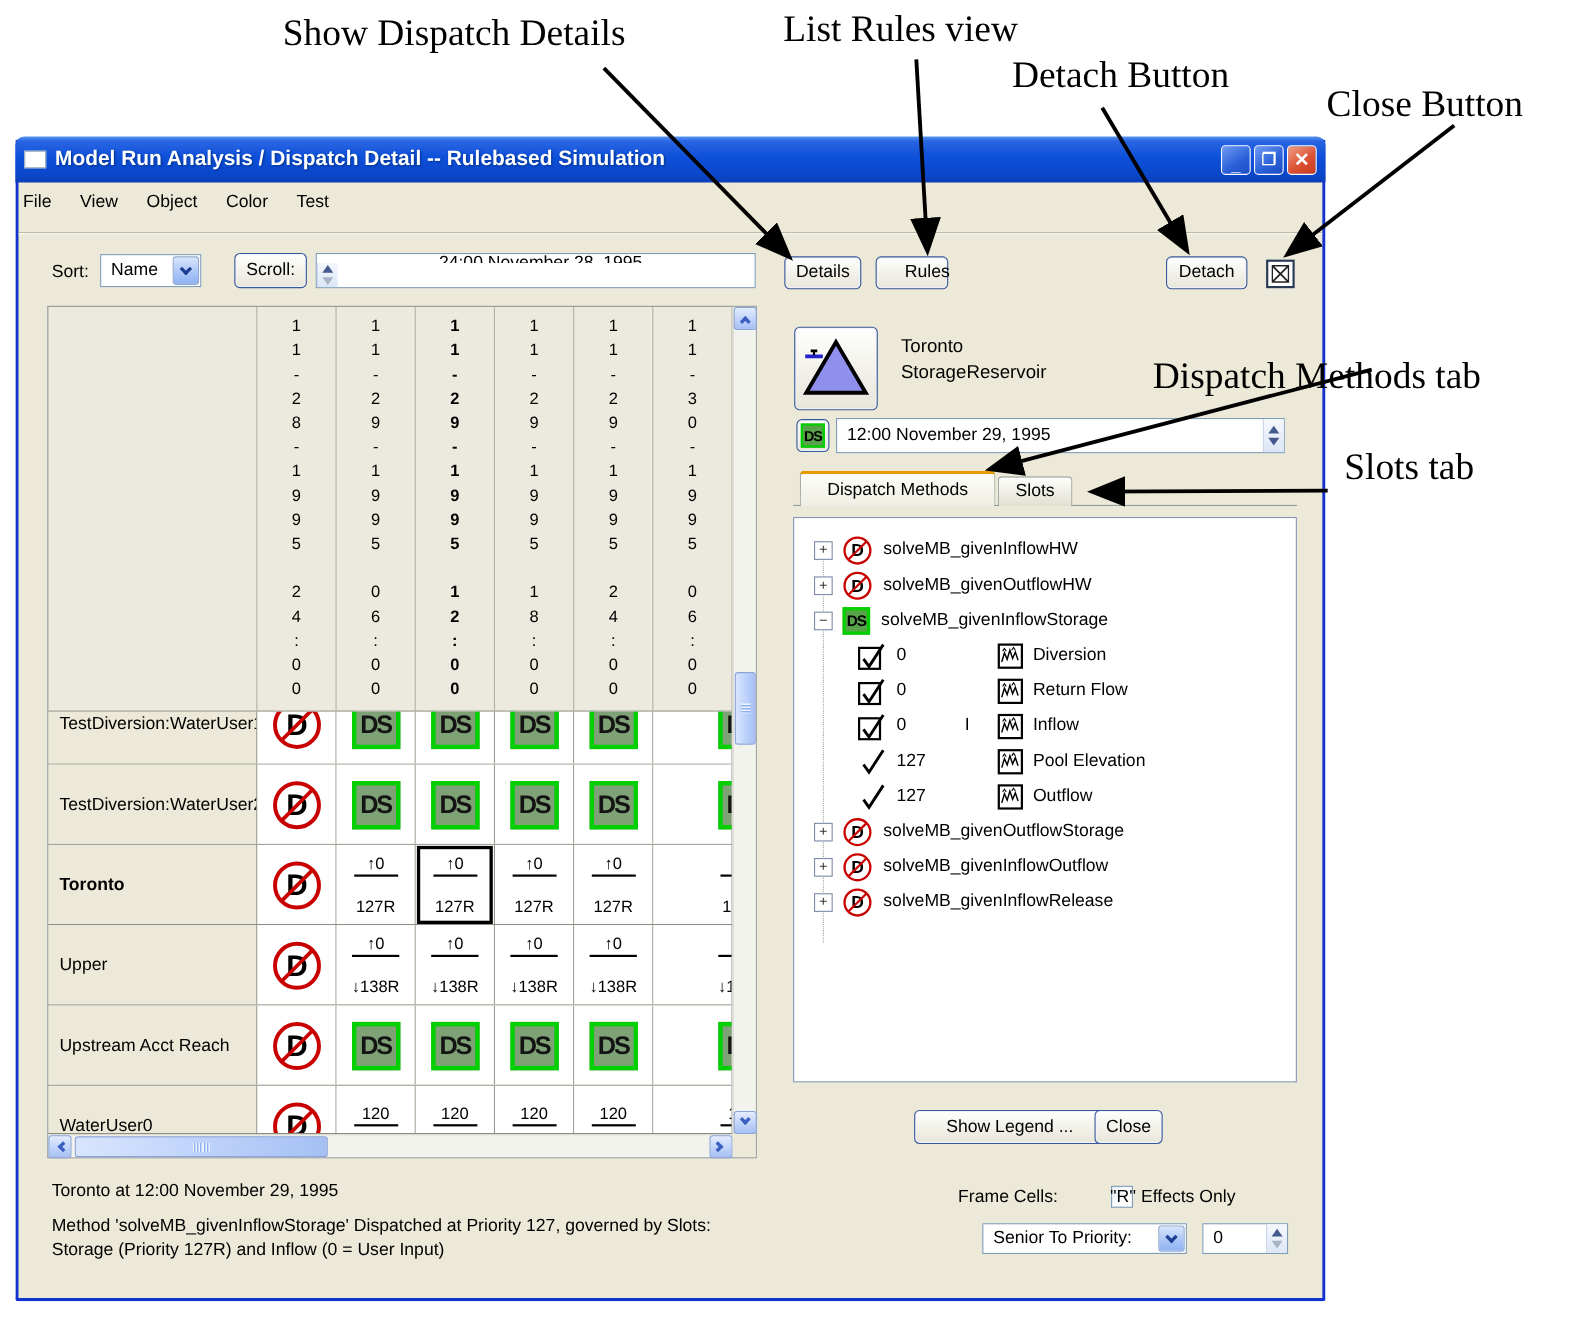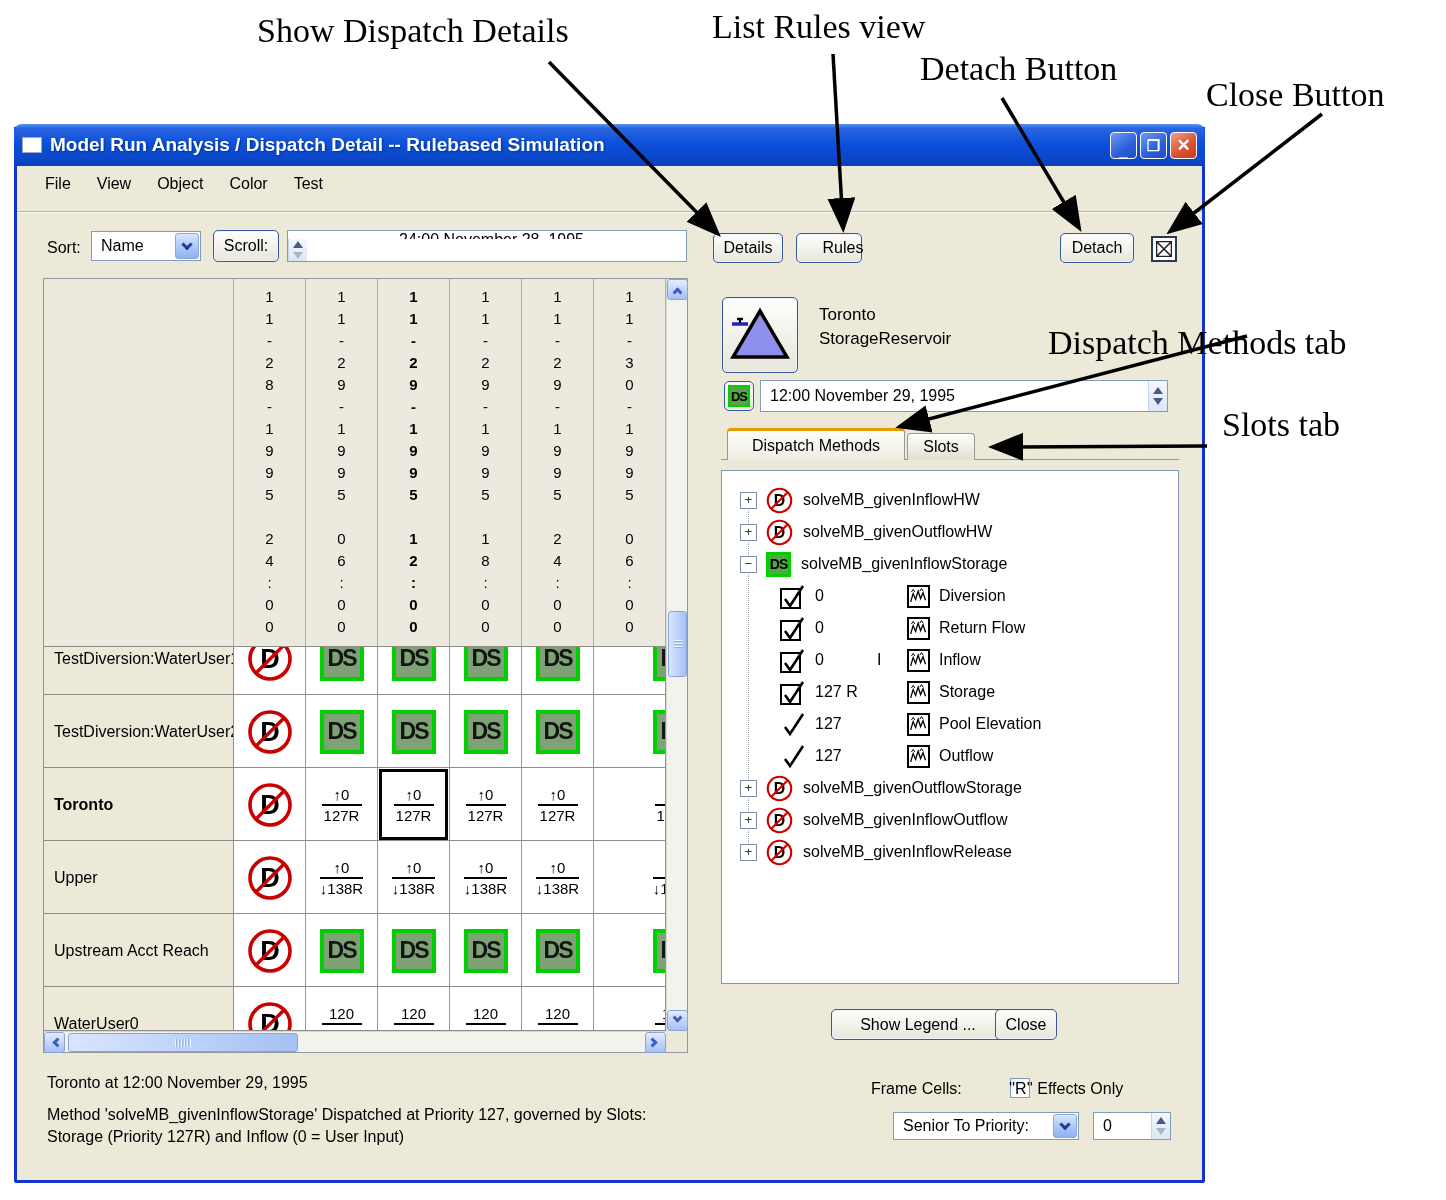--- a/index.html
+++ b/index.html
@@ -17,21 +17,21 @@
       background:linear-gradient(180deg,#5a96f2 0%,#2a66e2 10%,#0d50da 45%,#0a46c8 85%,#0c3eb8 100%);
       display:flex; align-items:center; padding:0 8px; color:#fff; }
   #title-icon { width:20px; height:16px; background:#fff; border:1px solid #9ab; margin-right:8px; flex:0 0 auto; }
   #title-text { font-size:19px; font-weight:bold; text-shadow:1px 1px 2px #00338a; flex:1 1 auto; white-space:nowrap; overflow:hidden; }
   .win-btn { width:27px; height:27px; border:1px solid #fff; border-radius:4px; margin-left:3px; flex:0 0 auto;
       display:flex; align-items:center; justify-content:center; color:#fff; font-weight:bold; font-size:15px;
       background:linear-gradient(145deg,#6f9bf3,#2a5fd8 60%,#1d4ec4); }
   .win-btn.close { background:linear-gradient(145deg,#f0a088,#dd5335 55%,#c83a1c); font-size:17px; }
   .win-btn span { line-height:1; }
 
-  #menubar { position:absolute; left:0; top:39px; width:100%; height:36px; display:flex; align-items:center; padding-left:28px; }
+  #menubar { position:absolute; left:0; top:39px; width:100%; height:36px; display:flex; align-items:center; padding-left:4px; }
   .menu-item { font-size:16px; color:#000; margin-right:26px; }
   #menu-groove { position:absolute; left:0; top:84px; width:100%; height:2px; border-top:1px solid #b8b5a5; border-bottom:1px solid #fbfaf4; }
 
   
   .xp-btn { background:linear-gradient(180deg,#ffffff,#f4f3ec 45%,#e8e6da); border:1px solid #39589c; border-radius:5px;
       font-size:16px; color:#000; display:flex; align-items:center; justify-content:center; box-shadow:inset 0 0 0 1px #eef2fb; }
   .field { background:#fff; border:1px solid #7f9db9; font-size:16px; color:#000; display:flex; align-items:center; }
   .field .txt { padding-left:9px; flex:1 1 auto; white-space:nowrap; overflow:hidden; }
   .spin-col { width:19px; align-self:stretch; border-left:1px solid #c8d4e8; display:flex; flex-direction:column; align-items:center; justify-content:center; background:linear-gradient(180deg,#f4f7fd,#dde6f6); }
   .tri-up { width:0; height:0; border-left:5px solid transparent; border-right:5px solid transparent; border-bottom:7px solid #44598c; margin:2px 0; }
@@ -54,21 +54,21 @@
   .grow { position:relative; overflow:hidden; border-bottom:1px solid #8d8d85; }
   .grow-inner { position:absolute; left:0; width:622px; height:73px; display:flex; }
   .rlabel { width:190px; background:#ece9d8; border-right:1px solid #8d8d85; display:flex; align-items:center; padding-left:10px; font-size:16px; white-space:nowrap; overflow:hidden; }
   .gcell { position:relative; width:72px; border-right:1px solid #98988e; background:#fff; display:flex; align-items:center; justify-content:center; overflow:hidden; }
   .gcell.sel:after { content:""; position:absolute; left:1px; top:1px; right:1px; bottom:1px; border:3px solid #000; pointer-events:none; }
   .gcell .part { transform:translateX(45px); }
   .ds-icon { width:44px; height:44px; background:#7ea275; border:4px solid #00cf00; display:flex; align-items:center; justify-content:center;
       font-weight:bold; font-size:23px; letter-spacing:-2px; color:#141414; flex:0 0 auto; }
   .fr { display:inline-block; text-align:center; font-size:15px; color:#000; }
   .fr .t { display:block; border-bottom:2px solid #000; padding:0 5px 1px; min-width:40px; }
-  .fr .b { display:block; padding-top:1px; min-height:18px; }
+  .fr .b { display:block; padding-top:19px; min-height:18px; }
 
   
   .sb-btn { position:absolute; background:linear-gradient(180deg,#e4ecfd,#c0d3fa 55%,#a8c0f2); border:1px solid #8aa4da; border-radius:3px;
       display:flex; align-items:center; justify-content:center; }
   .sb-chev { width:7px; height:7px; border-right:3px solid #3b5fc0; border-bottom:3px solid #3b5fc0; }
   .up    { transform:rotate(-135deg) translate(-2px,-2px); }
   .down  { transform:rotate(45deg) translate(-2px,-2px); }
   .left  { transform:rotate(135deg) translate(-2px,-2px); }
   .right { transform:rotate(-45deg) translate(-2px,-2px); }
   .sb-track-v { position:absolute; right:0; top:0; width:21px; background:#f3f3ee; border-left:1px solid #d8d8cf; }
@@ -152,21 +152,21 @@
     <div id="menubar">
         <div class="menu-item">File</div>
         <div class="menu-item">View</div>
         <div class="menu-item">Object</div>
         <div class="menu-item">Color</div>
         <div class="menu-item">Test</div>
       </div>
     <div id="menu-groove"></div>
 
     <div class="lbl" style="left:30px; top:112px;">Sort:</div>
-    <div class="field" style="position:absolute; left:74px; top:104px; width:110px; height:30px;">
+    <div class="field" style="position:absolute; left:74px; top:104px; width:92px; height:30px;">
       <span class="txt">Name</span>
       <span class="combo-btn">
           <span class="chev"></span>
         </span>
     </div>
     <div class="xp-btn" style="position:absolute; left:196px; top:103px; width:66px; height:32px;">Scroll:</div>
     <div class="field" style="position:absolute; left:270px; top:103px; width:400px; height:32px;flex-direction:column;">
       <span class="txt">24:00 November 28, 1995</span>
       <span class="spin-col">
           <span class="tri-up"></span>
@@ -619,34 +619,20 @@
             <span class="tflag">I</span>
             <svg class="slot-icon" viewBox="0 0 23 23">
               <polyline points="2,18 5,8 8,15 11,5 14,14 17,7 20,16" fill="none" stroke="#000" stroke-width="1.6"></polyline>
               <polyline points="3,6 5,3 7,6" fill="none" stroke="#000" stroke-width="1.2"></polyline>
               <polyline points="13,5 15,2 17,5" fill="none" stroke="#000" stroke-width="1.2"></polyline>
             </svg>
             <span>Inflow</span>
           </div>
           <div class="trow child">
             <svg class="ck" viewBox="0 0 27 27">
-              <rect x="2" y="6" width="19" height="19" fill="#fff" stroke="#000" stroke-width="2"></rect>
-              <polyline points="6,16 11,23 24,3" fill="none" stroke="#000" stroke-width="2.6"></polyline>
-            </svg>
-            <span class="tval">127 R</span>
-            <span class="tflag"></span>
-            <svg class="slot-icon" viewBox="0 0 23 23">
-              <polyline points="2,18 5,8 8,15 11,5 14,14 17,7 20,16" fill="none" stroke="#000" stroke-width="1.6"></polyline>
-              <polyline points="3,6 5,3 7,6" fill="none" stroke="#000" stroke-width="1.2"></polyline>
-              <polyline points="13,5 15,2 17,5" fill="none" stroke="#000" stroke-width="1.2"></polyline>
-            </svg>
-            <span>Storage</span>
-          </div>
-          <div class="trow child">
-            <svg class="ck" viewBox="0 0 27 27">
               <polyline points="6,16 11,23 24,3" fill="none" stroke="#000" stroke-width="2.6"></polyline>
             </svg>
             <span class="tval">127</span>
             <span class="tflag"></span>
             <svg class="slot-icon" viewBox="0 0 23 23">
               <polyline points="2,18 5,8 8,15 11,5 14,14 17,7 20,16" fill="none" stroke="#000" stroke-width="1.6"></polyline>
               <polyline points="3,6 5,3 7,6" fill="none" stroke="#000" stroke-width="1.2"></polyline>
               <polyline points="13,5 15,2 17,5" fill="none" stroke="#000" stroke-width="1.2"></polyline>
             </svg>
             <span>Pool Elevation</span>

